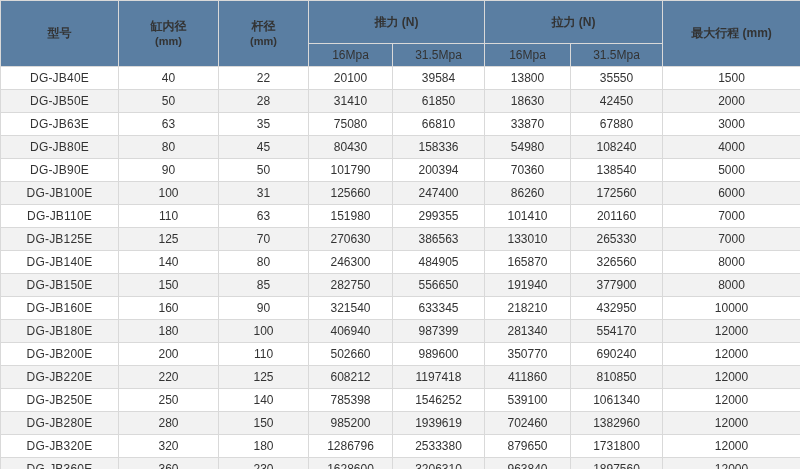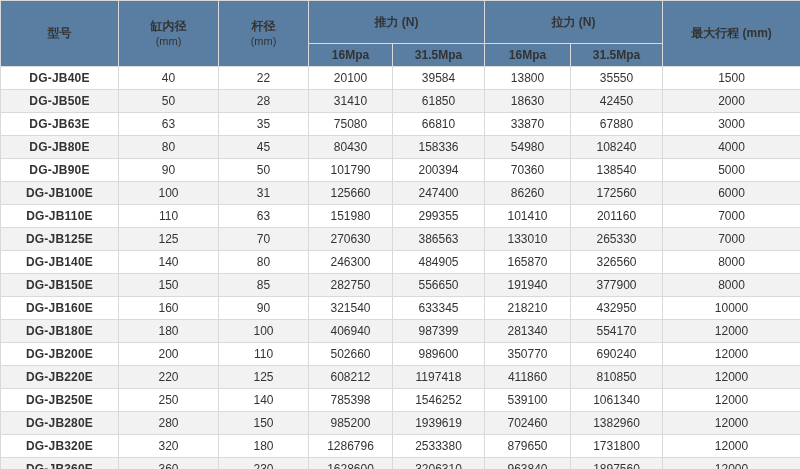--- a/index.html
+++ b/index.html
@@ -33,52 +33,51 @@
     font-weight: bold;
     font-size: 13px;
     border: 1px solid #7d9bb8;
     line-height: 1.35;
   }
   thead th.group {
     font-size: 13px;
   }
   thead th.sub {
     font-size: 12px;
-    font-weight: bold;
+    font-weight: normal;
   }
   thead tr.row1 th {
     height: 42px;
   }
   thead tr.row2 th {
     height: 22px;
   }
   thead th .unit {
     display: block;
     font-size: 11px;
-    font-weight: normal;
+    font-weight: bold;
   }
   tbody tr {
     height: 22px;
   }
   tbody tr:nth-child(odd) {
     background: #ffffff;
   }
   tbody tr:nth-child(even) {
     background: #f2f2f2;
   }
   tbody td {
     height: 22px;
     border-left: 1px solid #e3e3e3;
     border-right: 1px solid #e3e3e3;
     border-top: 1px solid #dcdcdc;
     border-bottom: 1px solid #dcdcdc;
   }
   tbody td.model {
     letter-spacing: 0.2px;
-    font-weight: bold;
   }
 </style>
 </head>
 <body>
 
 <table id="spec-table">
   <colgroup>
     <col style="width:118px">
     <col style="width:100px">
     <col style="width:90px">

